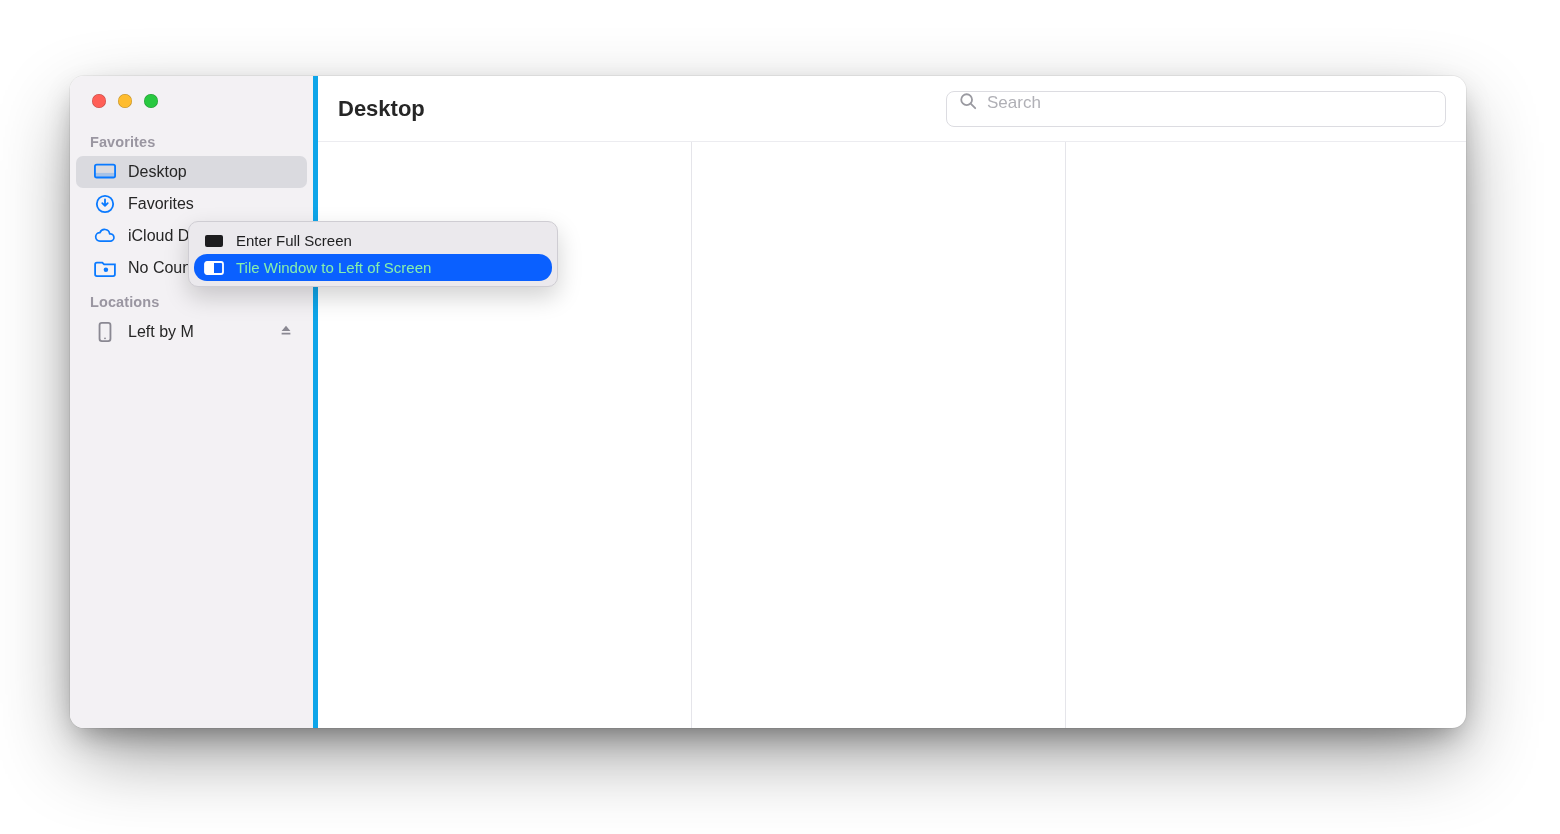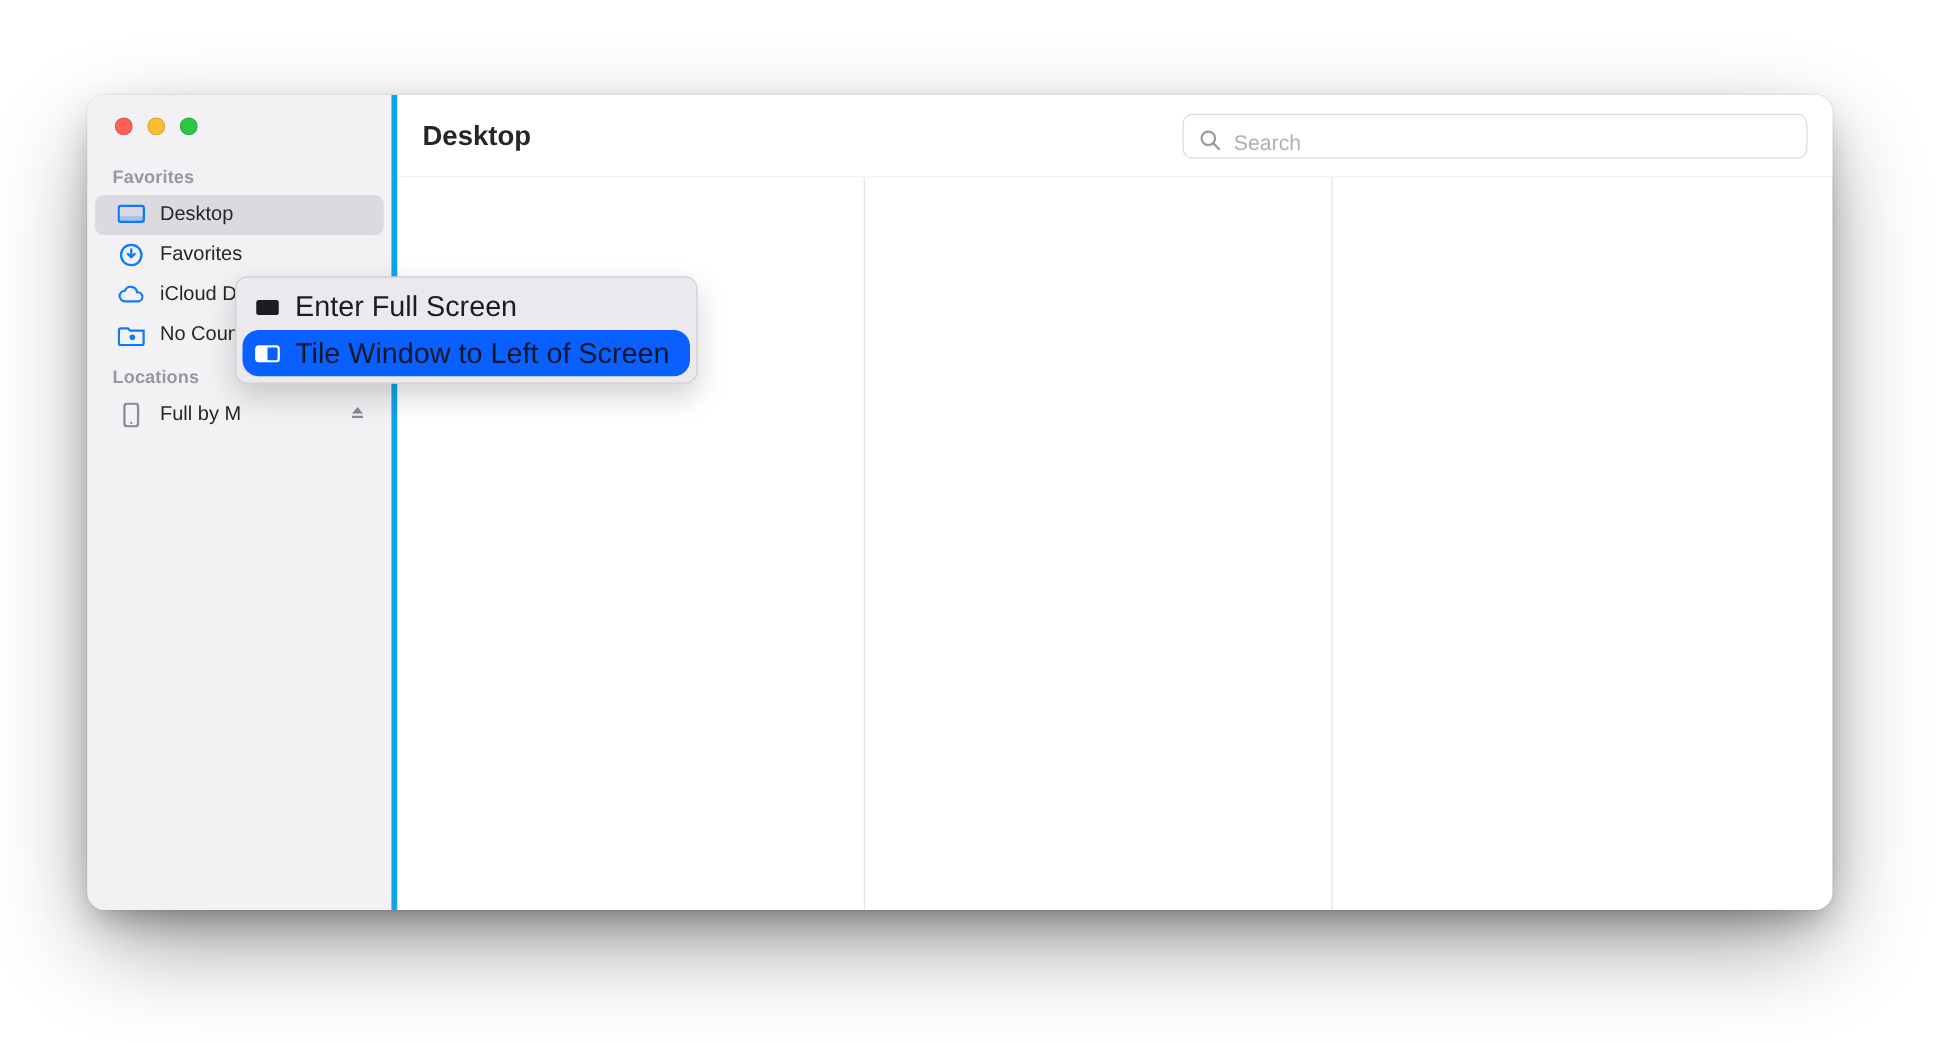--- a/index.html
+++ b/index.html
@@ -82,21 +82,21 @@
   .title {
     font-size: 22px; font-weight: 700; color: #262626;
     flex: 0 0 auto;
   }
   .tool-spacer { flex: 1; }
   .search {
     width: 500px; height: 36px;
     background: #ffffff;
     border: 1px solid #dcdce1;
     border-radius: 8px;
-    display: flex; align-items: flex-end;
+    display: flex; align-items: flex-start;
     padding: 0 12px; gap: 8px;
     color: #9a9aa1;
   }
   .search input {
     border: none; outline: none; background: transparent;
     font-size: 17px; color: #333; width: 100%;
   }
   .search input::placeholder { color: #b0b0b6; }
   .content {
     flex: 1; display: flex;
@@ -113,25 +113,25 @@
     border: 1px solid #cfcdd3;
     border-radius: 10px;
     box-shadow: 0 10px 24px rgba(0,0,0,0.18);
     padding: 5px;
     z-index: 50;
   }
   .menu-item {
     display: flex; align-items: center; gap: 12px;
     padding: 5px 10px;
     border-radius: 6px;
-    font-size: 23px; color: #1d1d1f;
+    font-size: 15px; color: #1d1d1f;
     cursor: default;
   }
   .menu-item.hover {
-    background: #0a60ff; color: #0f172a; border-radius: 13px;
+    background: #0a60ff; color: #86efac; border-radius: 13px;
   }
   .menu-item .mic { width: 20px; height: 16px; display:flex; align-items:center; justify-content:center; }
 </style>
 </head>
 <body>
 
 <div class="window">
 
   <aside class="sidebar">
     <div class="traffic">
@@ -183,21 +183,21 @@
 
     <div class="section-title">Locations</div>
 
     <div class="side-item">
       <span class="ic">
         <svg viewBox="0 0 14 22" width="14" height="20">
             <rect x="1" y="1" width="12" height="20" rx="2.5" fill="none" stroke="#8a8892" stroke-width="2"></rect>
             <circle cx="7" cy="18" r="1" fill="#8a8892"></circle>
           </svg>
       </span>
-      <span class="label">Full by M</span>
+      <span class="label">Left by M</span>
       <span class="eject">
         <svg viewBox="0 0 16 16" width="14" height="14">
             <path d="M8 3l5 6H3l5-6zm-5 8h10v2H3v-2z" fill="#8a8892"></path>
           </svg>
       </span>
     </div>
   </aside>
 
   <div class="main">
     <div class="toolbar">

